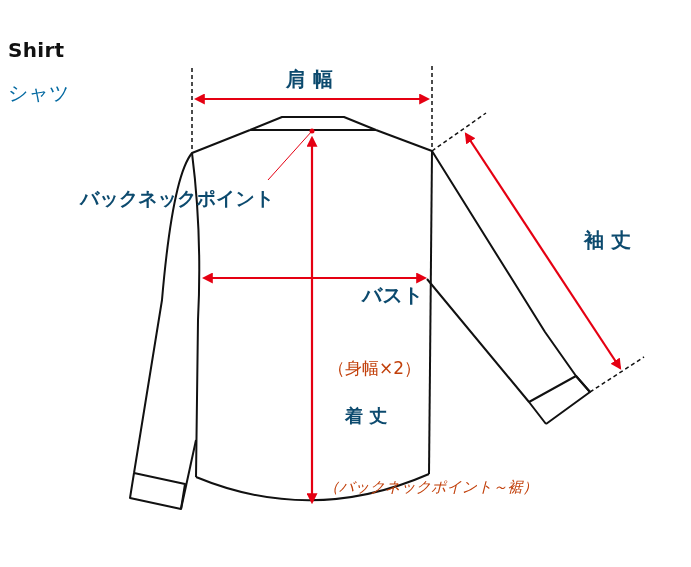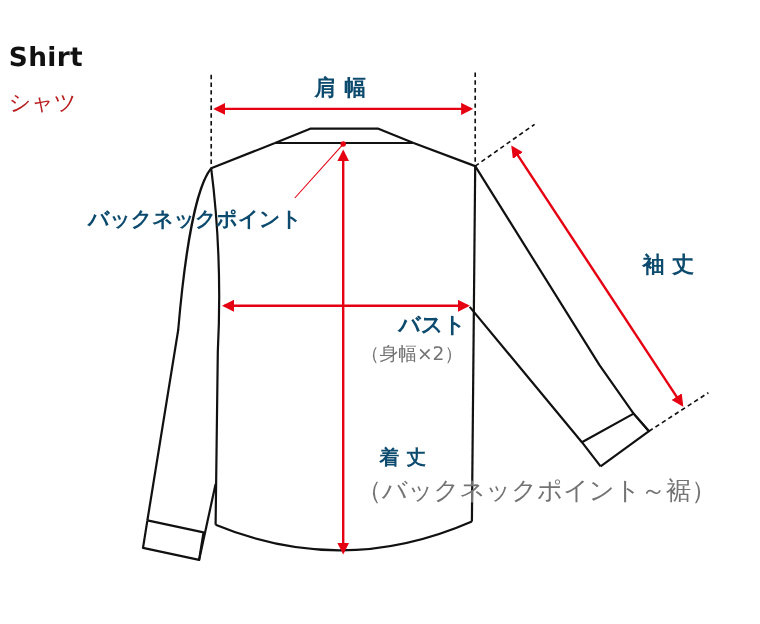--- a/index.html
+++ b/index.html
@@ -1,23 +1,23 @@
 <!DOCTYPE html>
 <html><head>
   <meta charset="utf-8">
   <style>
     html, body { margin: 0; padding: 0; background: #ffffff; }
     body { width: 691px; height: 567px; position: relative; overflow: hidden;
            font-family: "DejaVu Sans", sans-serif; }
-    .title-en { position: absolute; left: 8px; top: 38px; font-size: 24px; font-weight: bold; color: #111; letter-spacing: 0.3px; }
-    .title-ja { position: absolute; left: 8px; top: 80px; font-size: 20px; color: #b91c1c; }
+    .title-en { position: absolute; left: 8px; top: 38px; font-size: 20px; font-weight: bold; color: #111; letter-spacing: 0.3px; }
+    .title-ja { position: absolute; left: 8px; top: 80px; font-size: 20px; color: #0369a1; }
     svg { position: absolute; left: 0; top: 0; }
     .lbl { position: absolute; white-space: nowrap; }
     .red { color: #0c4a6e; font-weight: bold; }
-    .blk { color: #737373; }
+    .blk { color: #c2410c; margin-top: 47px; }
   </style>
 </head>
 <body>
 
 <div class="title-en">Shirt</div>
 <div class="title-ja">シャツ</div>
 
 <svg width="691" height="567" viewBox="0 0 691 567">
   <defs>
     <marker id="ah" viewBox="0 0 10 10" refX="8" refY="5" markerWidth="5" markerHeight="5" orient="auto-start-reverse">
@@ -64,13 +64,13 @@
   <line x1="312" y1="131" x2="268" y2="180" stroke="#e50012" stroke-width="1"></line>
   <circle cx="312" cy="131" r="2.5" fill="#e50012"></circle>
 </svg>
 
 <div class="lbl red" style="left:286px; top:66px; font-size:20px;">肩 幅</div>
 <div class="lbl red" style="left:80px; top:186px; font-size:19px;">バックネックポイント</div>
 <div class="lbl red" style="left:342px; top:282px; font-size:20px;margin-left:20px;">バスト</div>
 <div class="lbl blk" style="left:328px; top:310px; font-size:17px;">（身幅×2）</div>
 <div class="lbl red" style="left:548px; top:227px; font-size:20px;margin-left:36px;">袖 丈</div>
 <div class="lbl red" style="left:345px; top:404px; font-size:18px;">着 丈</div>
-<div class="lbl blk" style="left:324px; top:431px; font-size:23px;">（バックネックポイント～裾）</div>
+<div class="lbl blk" style="left:324px; top:431px; font-size:15px;font-style:italic;">（バックネックポイント～裾）</div>
 
 </body></html>

